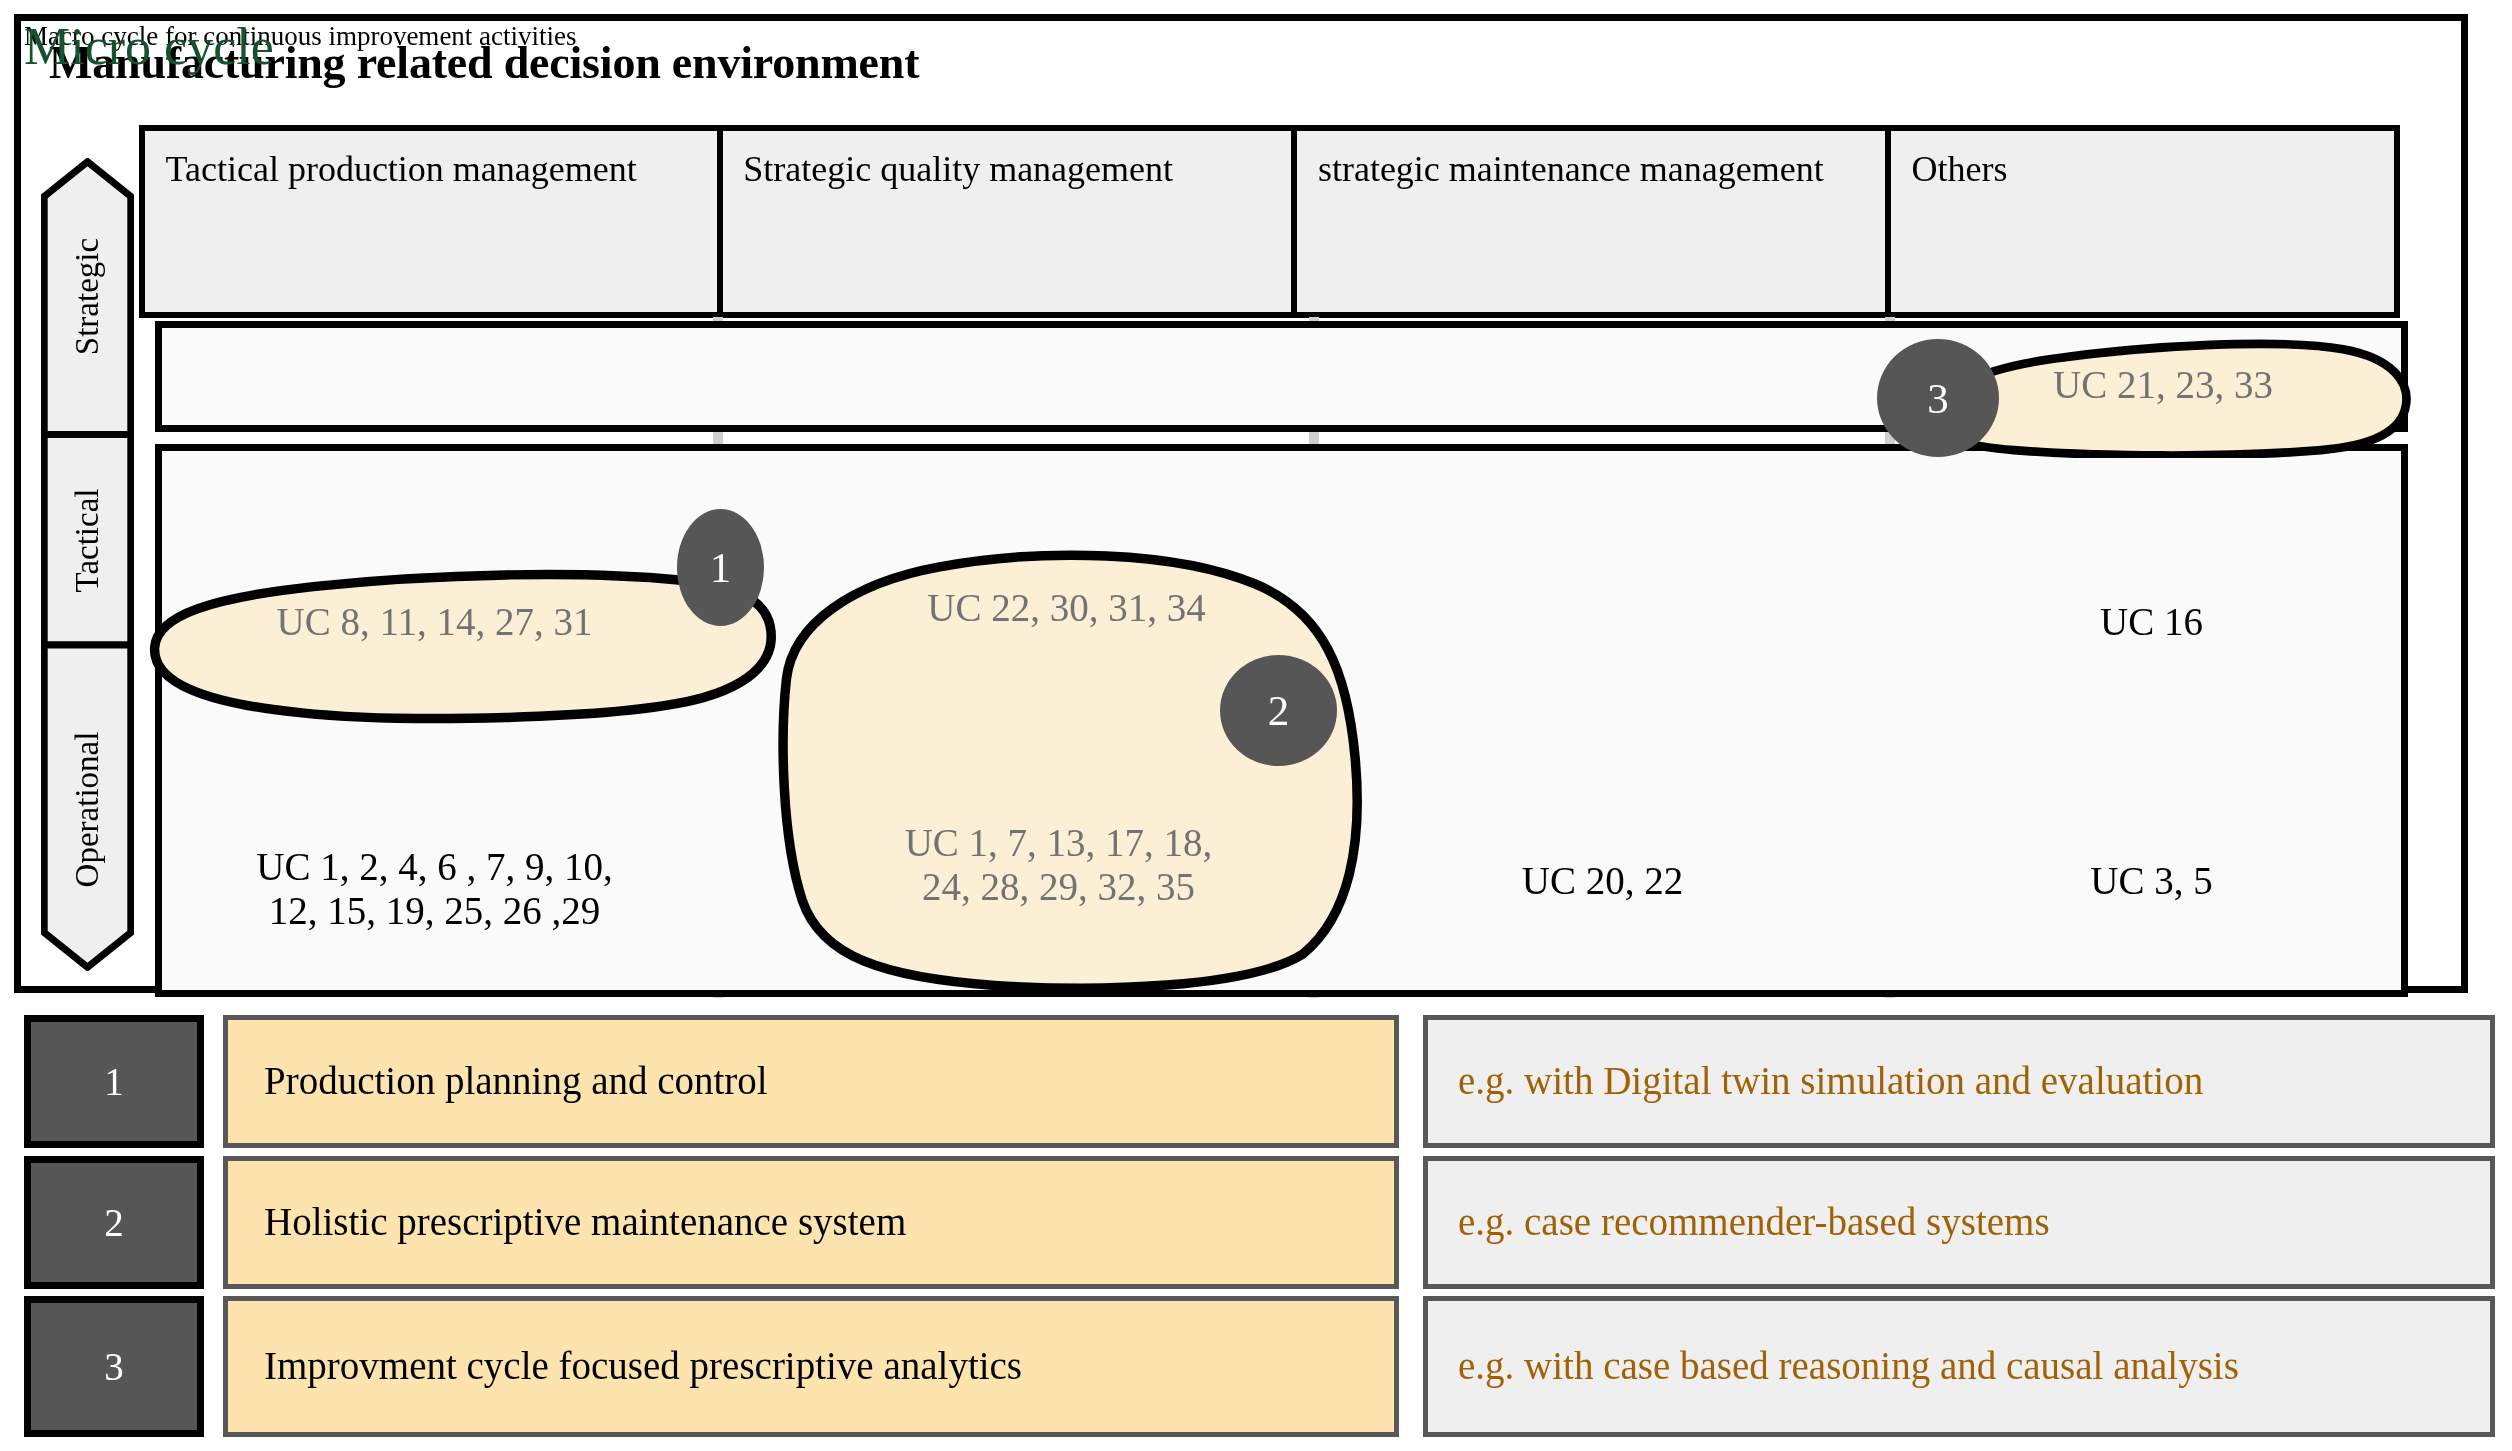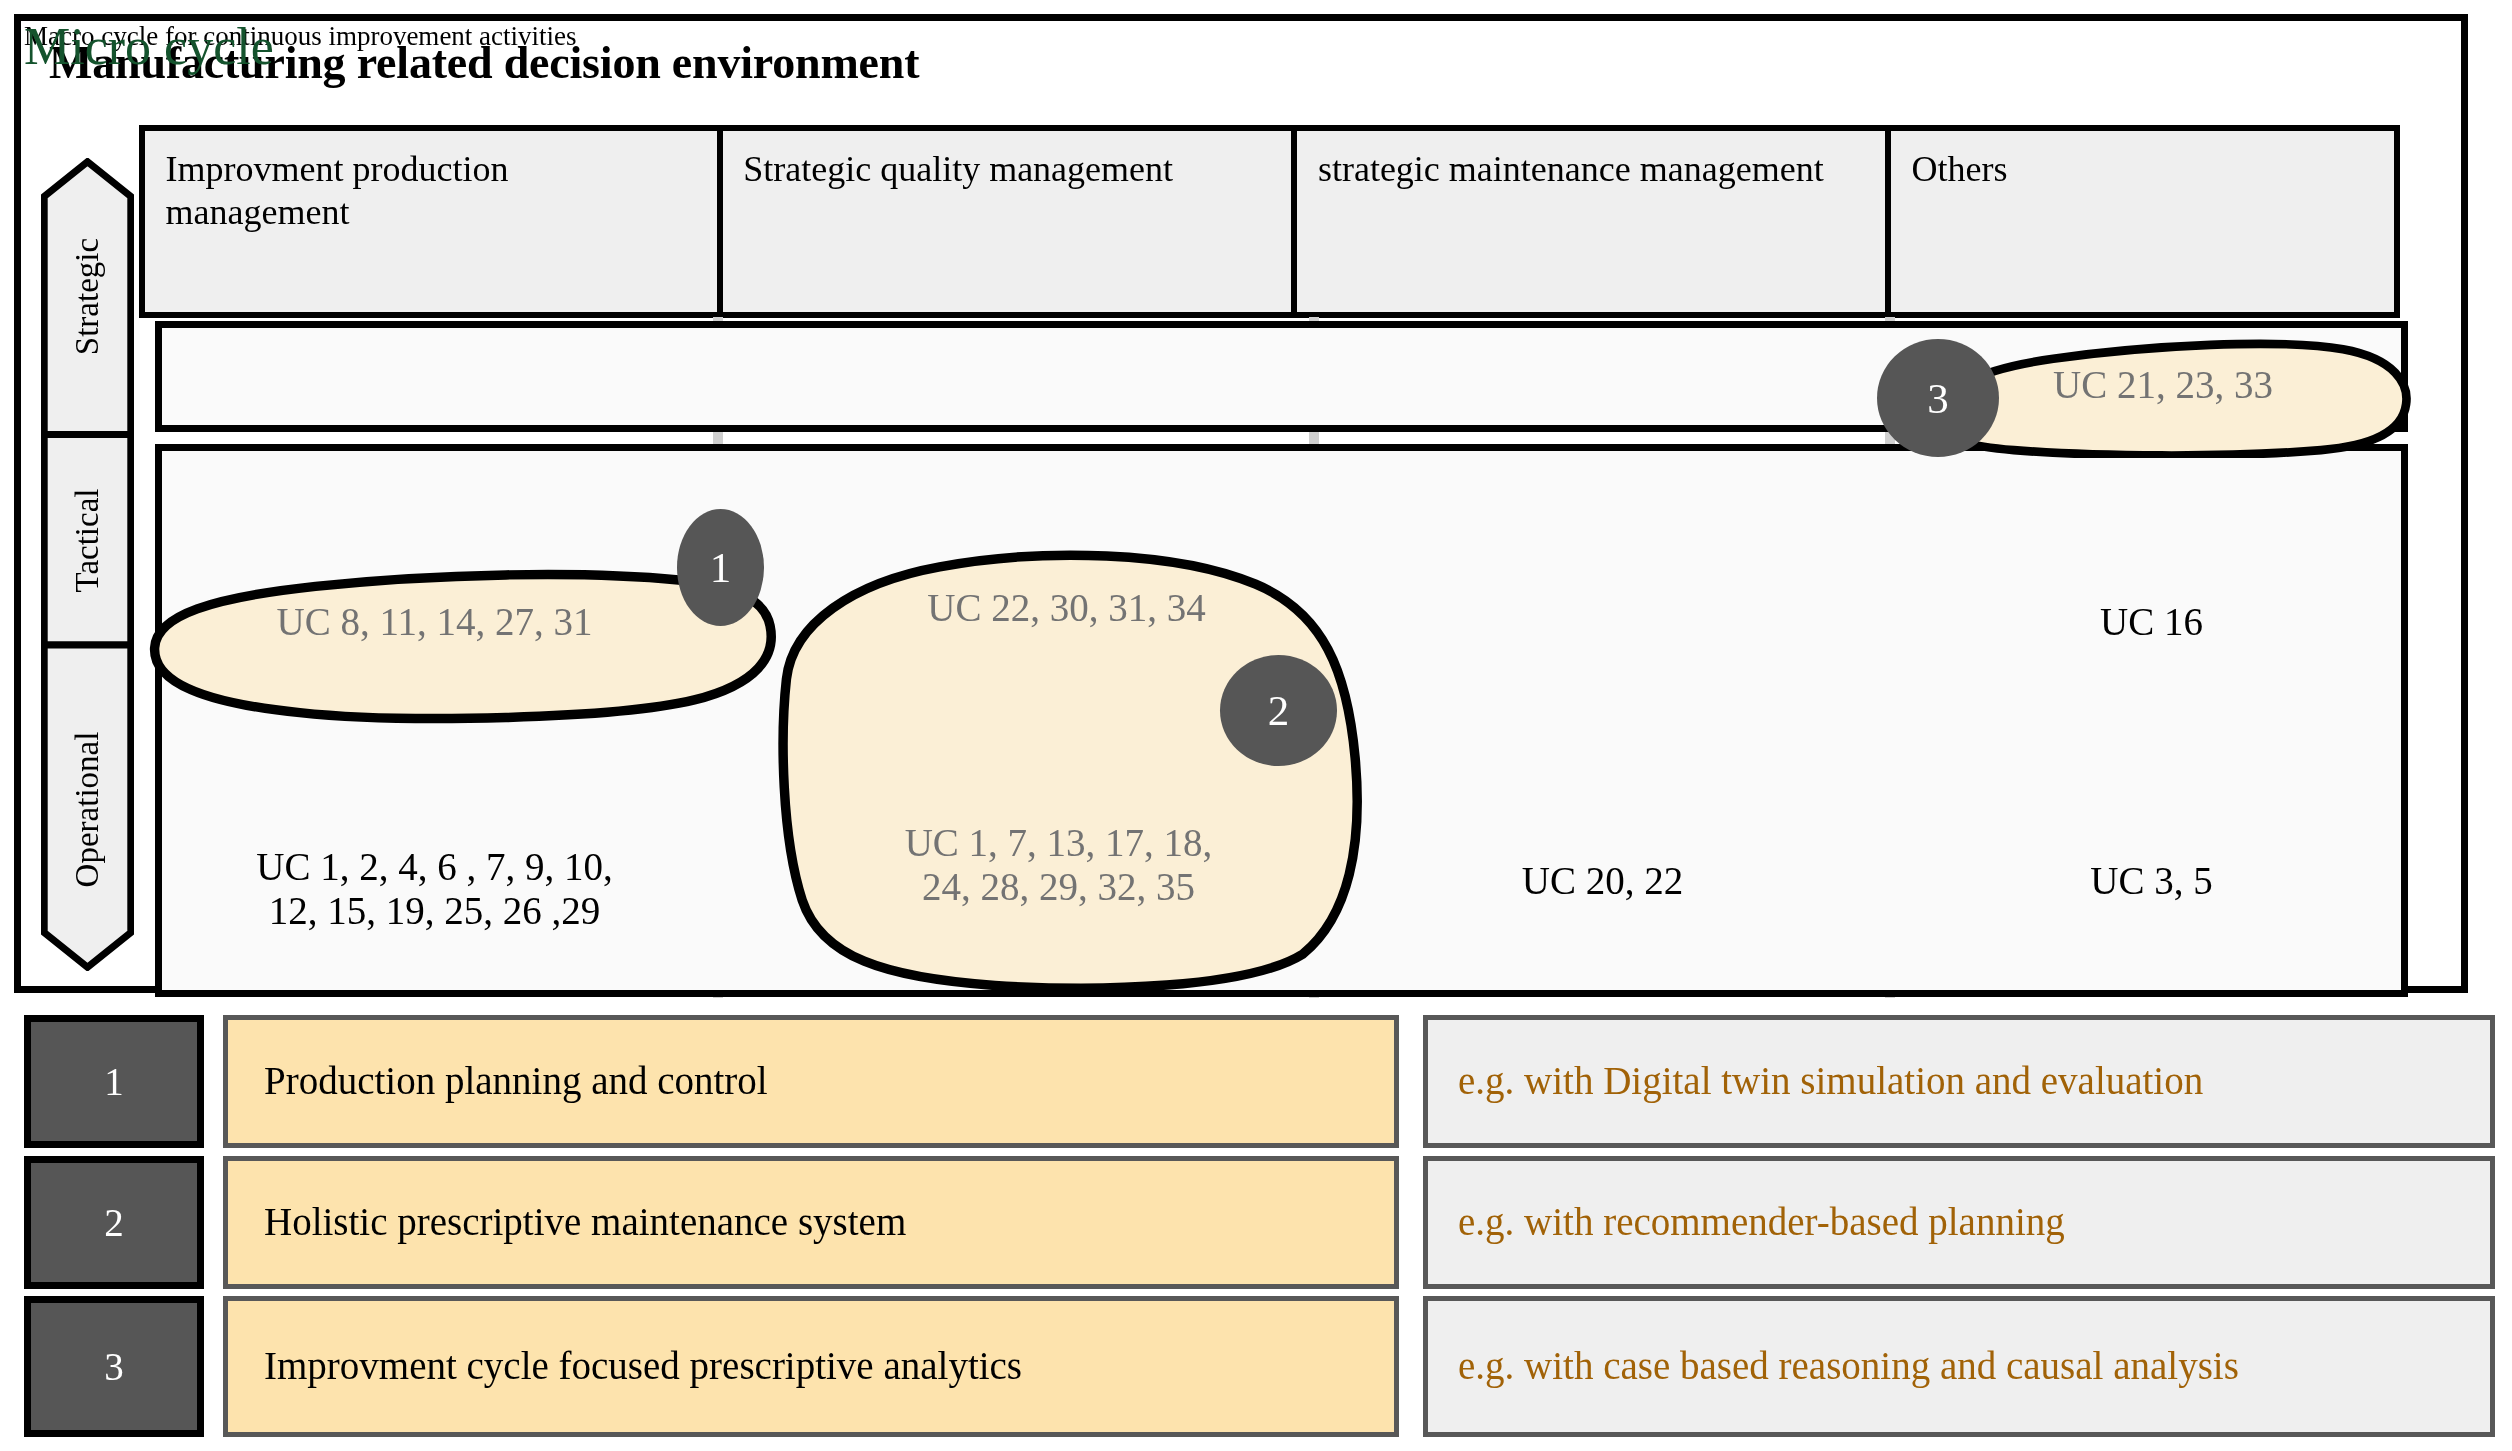--- a/index.html
+++ b/index.html
@@ -274,21 +274,21 @@
   <span>Strategic</span>
 </div>
 <div class="axis-label" id="axis-label-tactical">
   <span>Tactical</span>
 </div>
 <div class="axis-label" id="axis-label-operational">
   <span>Operational</span>
 </div>
 
 <div id="header-band">
-  <div class="hdr-cell hc-0">Improvment production management</div>
+  <div class="hdr-cell hc-0">Tactical production management</div>
   <div class="hdr-cell hc-2">Strategic quality management</div>
   <div class="hdr-cell hc-1">strategic maintenance management</div>
   <div class="hdr-cell hc-3">Others</div>
 </div>
 
 <div class="col-divider" id="divider-1"></div>
 <div class="col-divider" id="divider-2"></div>
 <div class="col-divider" id="divider-3"></div>
 
 <div id="macro-cycle-box"></div>
@@ -335,21 +335,21 @@
 
   <div class="legend-row" id="legend-row-0">
     <div class="legend-num">1</div>
     <div class="legend-title">Production planning and control</div>
     <div class="legend-example">e.g. with Digital twin simulation and evaluation</div>
   </div>
 
   <div class="legend-row" id="legend-row-1">
     <div class="legend-num">2</div>
     <div class="legend-title">Holistic prescriptive maintenance system</div>
-    <div class="legend-example">e.g. with recommender-based planning</div>
+    <div class="legend-example">e.g. case recommender-based systems</div>
   </div>
 
   <div class="legend-row" id="legend-row-2">
     <div class="legend-num">3</div>
     <div class="legend-title">Improvment cycle focused prescriptive analytics</div>
     <div class="legend-example">e.g. with case based reasoning and causal analysis</div>
   </div>
 
 </div>
 

